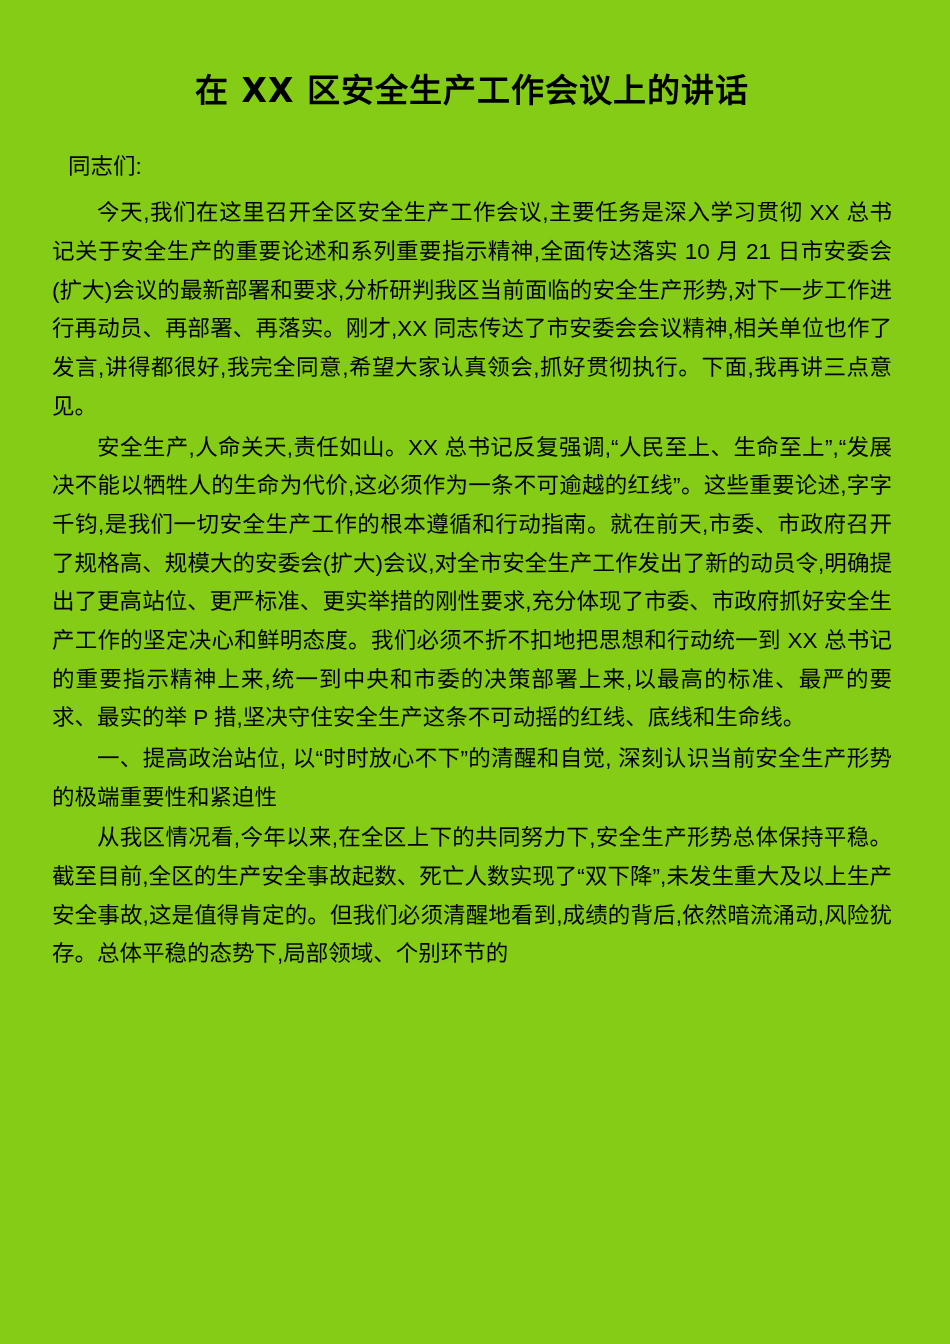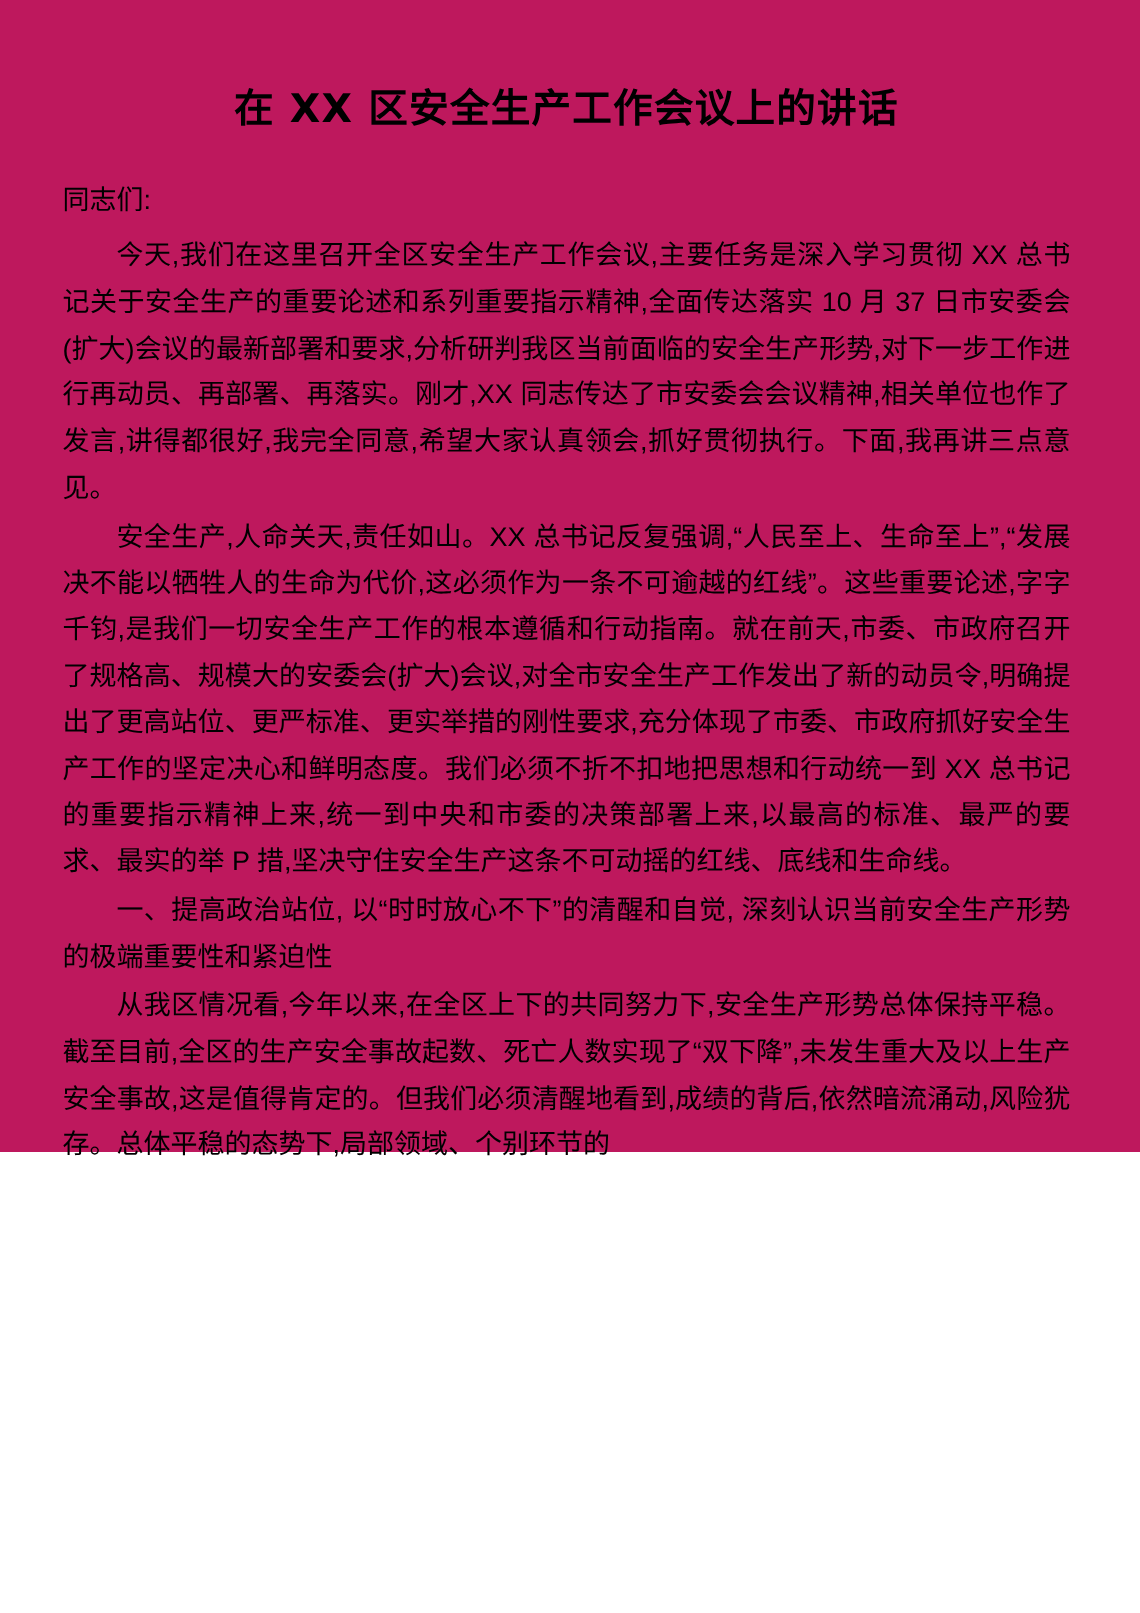--- a/index.html
+++ b/index.html
@@ -10,53 +10,53 @@
   body {
     width: 950px;
     height: 1344px;
     font-family: "Liberation Sans", "DejaVu Sans", sans-serif;
     color: #000000;
     overflow: hidden;
   }
   .page {
     box-sizing: border-box;
     width: 950px;
-    height: 960px;
+    height: 1344px;
     padding: 52px 58px 0 52px;
-    background: #be185d;
+    background: #84cc16;
   }
   .doc-title {
     text-align: center;
     font-size: 33px;
     font-weight: bold;
     letter-spacing: 1px;
     line-height: 1.5;
     margin: 14px 0 34px 0;
     font-family: "DejaVu Sans", "Liberation Sans", sans-serif;
   }
   .salutation {
     font-size: 22.5px;
     line-height: 1.55;
-    margin: 0 0 10px 0;
+    margin: 0 0 10px 16px;
     text-align: justify;
     text-justify: inter-ideograph;
   }
   .para {
     font-size: 22.5px;
     line-height: 1.72;
     margin: 0 0 2px 0;
     text-indent: 2em;
     text-align: justify;
     text-justify: inter-ideograph;
     word-break: break-all;
   }
 </style>
 </head>
 <body>
 
 <div class="page">
   <h1 class="doc-title">在 XX 区安全生产工作会议上的讲话</h1>
   <p class="salutation">同志们:</p>
-  <p class="para">今天,我们在这里召开全区安全生产工作会议,主要任务是深入学习贯彻 XX 总书记关于安全生产的重要论述和系列重要指示精神,全面传达落实 10 月 37 日市安委会(扩大)会议的最新部署和要求,分析研判我区当前面临的安全生产形势,对下一步工作进行再动员、再部署、再落实。刚才,XX 同志传达了市安委会会议精神,相关单位也作了发言,讲得都很好,我完全同意,希望大家认真领会,抓好贯彻执行。下面,我再讲三点意见。</p>
+  <p class="para">今天,我们在这里召开全区安全生产工作会议,主要任务是深入学习贯彻 XX 总书记关于安全生产的重要论述和系列重要指示精神,全面传达落实 10 月 21 日市安委会(扩大)会议的最新部署和要求,分析研判我区当前面临的安全生产形势,对下一步工作进行再动员、再部署、再落实。刚才,XX 同志传达了市安委会会议精神,相关单位也作了发言,讲得都很好,我完全同意,希望大家认真领会,抓好贯彻执行。下面,我再讲三点意见。</p>
   <p class="para">安全生产,人命关天,责任如山。XX 总书记反复强调,“人民至上、生命至上”,“发展决不能以牺牲人的生命为代价,这必须作为一条不可逾越的红线”。这些重要论述,字字千钧,是我们一切安全生产工作的根本遵循和行动指南。就在前天,市委、市政府召开了规格高、规模大的安委会(扩大)会议,对全市安全生产工作发出了新的动员令,明确提出了更高站位、更严标准、更实举措的刚性要求,充分体现了市委、市政府抓好安全生产工作的坚定决心和鲜明态度。我们必须不折不扣地把思想和行动统一到 XX 总书记的重要指示精神上来,统一到中央和市委的决策部署上来,以最高的标准、最严的要求、最实的举 P 措,坚决守住安全生产这条不可动摇的红线、底线和生命线。</p>
   <p class="para">一、提高政治站位, 以“时时放心不下”的清醒和自觉, 深刻认识当前安全生产形势的极端重要性和紧迫性</p>
   <p class="para">从我区情况看,今年以来,在全区上下的共同努力下,安全生产形势总体保持平稳。截至目前,全区的生产安全事故起数、死亡人数实现了“双下降”,未发生重大及以上生产安全事故,这是值得肯定的。但我们必须清醒地看到,成绩的背后,依然暗流涌动,风险犹存。总体平稳的态势下,局部领域、个别环节的</p>
 </div>
 
 </body></html>

